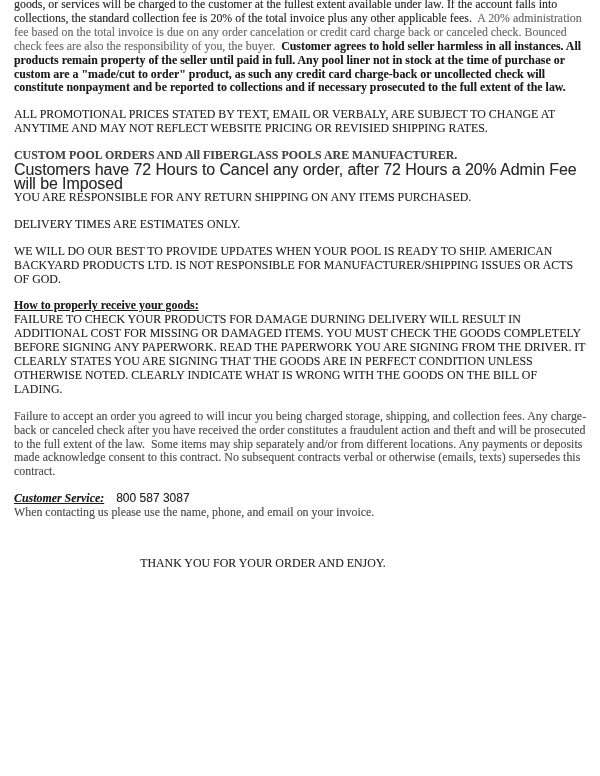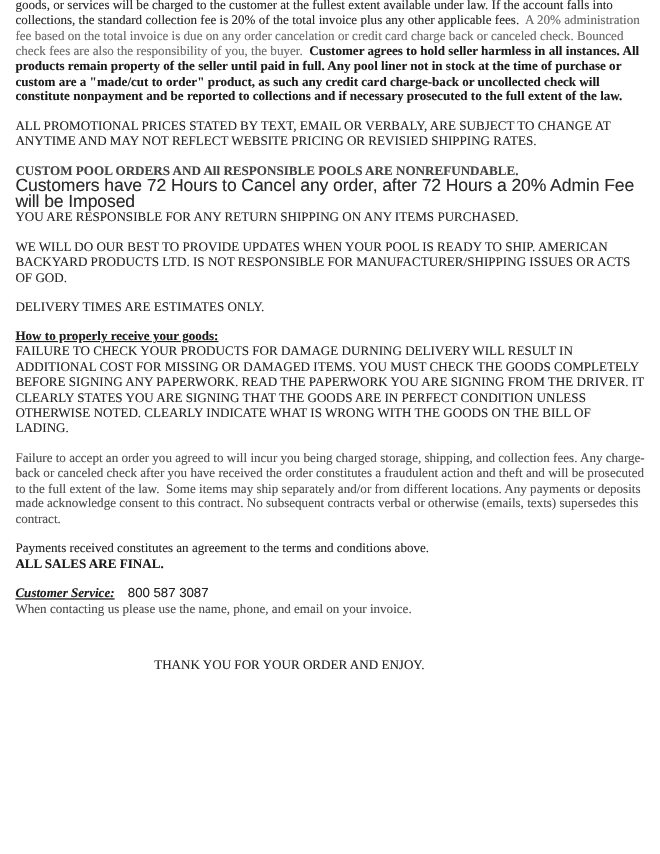--- a/index.html
+++ b/index.html
@@ -65,43 +65,39 @@
 </head>
 <body>
 
 <div class="page">
 
   <p class="para prewrap intro"><span>goods, or services will be charged to the customer at the fullest extent available under law. If the account falls into collections, the standard collection fee is 20% of the total invoice plus any other applicable fees.  </span><span class="t-gray">A 20% administration fee based on the total invoice is due on any order cancelation or credit card charge back or canceled check. Bounced check fees are also the responsibility of you, the buyer.  </span><span class="t-bold">Customer agrees to hold seller harmless in all instances. All products remain property of the seller until paid in full. Any pool liner not in stock at the time of purchase or custom are a "made/cut to order" product, as such any credit card charge-back or uncollected check will constitute nonpayment and be reported to collections and if necessary prosecuted to the full extent of the law.</span></p>
 
   <p class="para">ALL PROMOTIONAL PRICES STATED BY TEXT, EMAIL OR VERBALY, ARE SUBJECT TO CHANGE AT ANYTIME AND MAY NOT REFLECT WEBSITE PRICING OR REVISIED SHIPPING RATES.</p>
 
   <div class="para">
-    <div class="custom-heading">CUSTOM POOL ORDERS AND All RESPONSIBLE POOLS ARE NONREFUNDABLE.</div>
+    <div class="custom-heading">CUSTOM POOL ORDERS AND All FIBERGLASS POOLS ARE MANUFACTURER.</div>
     <div class="sans-line">Customers have 72 Hours to Cancel any order, after 72 Hours a 20% Admin Fee will be Imposed</div>
     <div>YOU ARE RESPONSIBLE FOR ANY RETURN SHIPPING ON ANY ITEMS PURCHASED.</div>
   </div>
 
+  <p class="para">DELIVERY TIMES ARE ESTIMATES ONLY.</p>
+
   <p class="para">WE WILL DO OUR BEST TO PROVIDE UPDATES WHEN YOUR POOL IS READY TO SHIP. AMERICAN BACKYARD PRODUCTS LTD. IS NOT RESPONSIBLE FOR MANUFACTURER/SHIPPING ISSUES OR ACTS OF GOD.</p>
-
-  <p class="para">DELIVERY TIMES ARE ESTIMATES ONLY.</p>
 
   <div class="para">
     <div class="heading-underline">How to properly receive your goods:</div>
     <div>FAILURE TO CHECK YOUR PRODUCTS FOR DAMAGE DURNING DELIVERY WILL RESULT IN ADDITIONAL COST FOR MISSING OR DAMAGED ITEMS. YOU MUST CHECK THE GOODS COMPLETELY BEFORE SIGNING ANY PAPERWORK. READ THE PAPERWORK YOU ARE SIGNING FROM THE DRIVER. IT CLEARLY STATES YOU ARE SIGNING THAT THE GOODS ARE IN PERFECT CONDITION UNLESS OTHERWISE NOTED. CLEARLY INDICATE WHAT IS WRONG WITH THE GOODS ON THE BILL OF LADING.</div>
   </div>
 
   <p class="para prewrap t-graymid">Failure to accept an order you agreed to will incur you being charged storage, shipping, and collection fees. Any charge-back or canceled check after you have received the order constitutes a fraudulent action and theft and will be prosecuted to the full extent of the law.  Some items may ship separately and/or from different locations. Any payments or deposits made acknowledge consent to this contract. No subsequent contracts verbal or otherwise (emails, texts) supersedes this contract.</p>
 
   <div class="para">
   </div>
 
-  <div class="para">
-    <div>Payments received constitutes an agreement to the terms and conditions above.</div>
-    <div class="t-bold">ALL SALES ARE FINAL.</div>
-  </div>
 
   <div class="para">
     <div><span class="cs-label">Customer Service:</span><span class="cs-phone">800 587 3087</span></div>
     <div class="t-graymid">When contacting us please use the name, phone, and email on your invoice.</div>
   </div>
 
   <div class="closing-line">THANK YOU FOR YOUR ORDER AND ENJOY.</div>
 
 </div>
 

